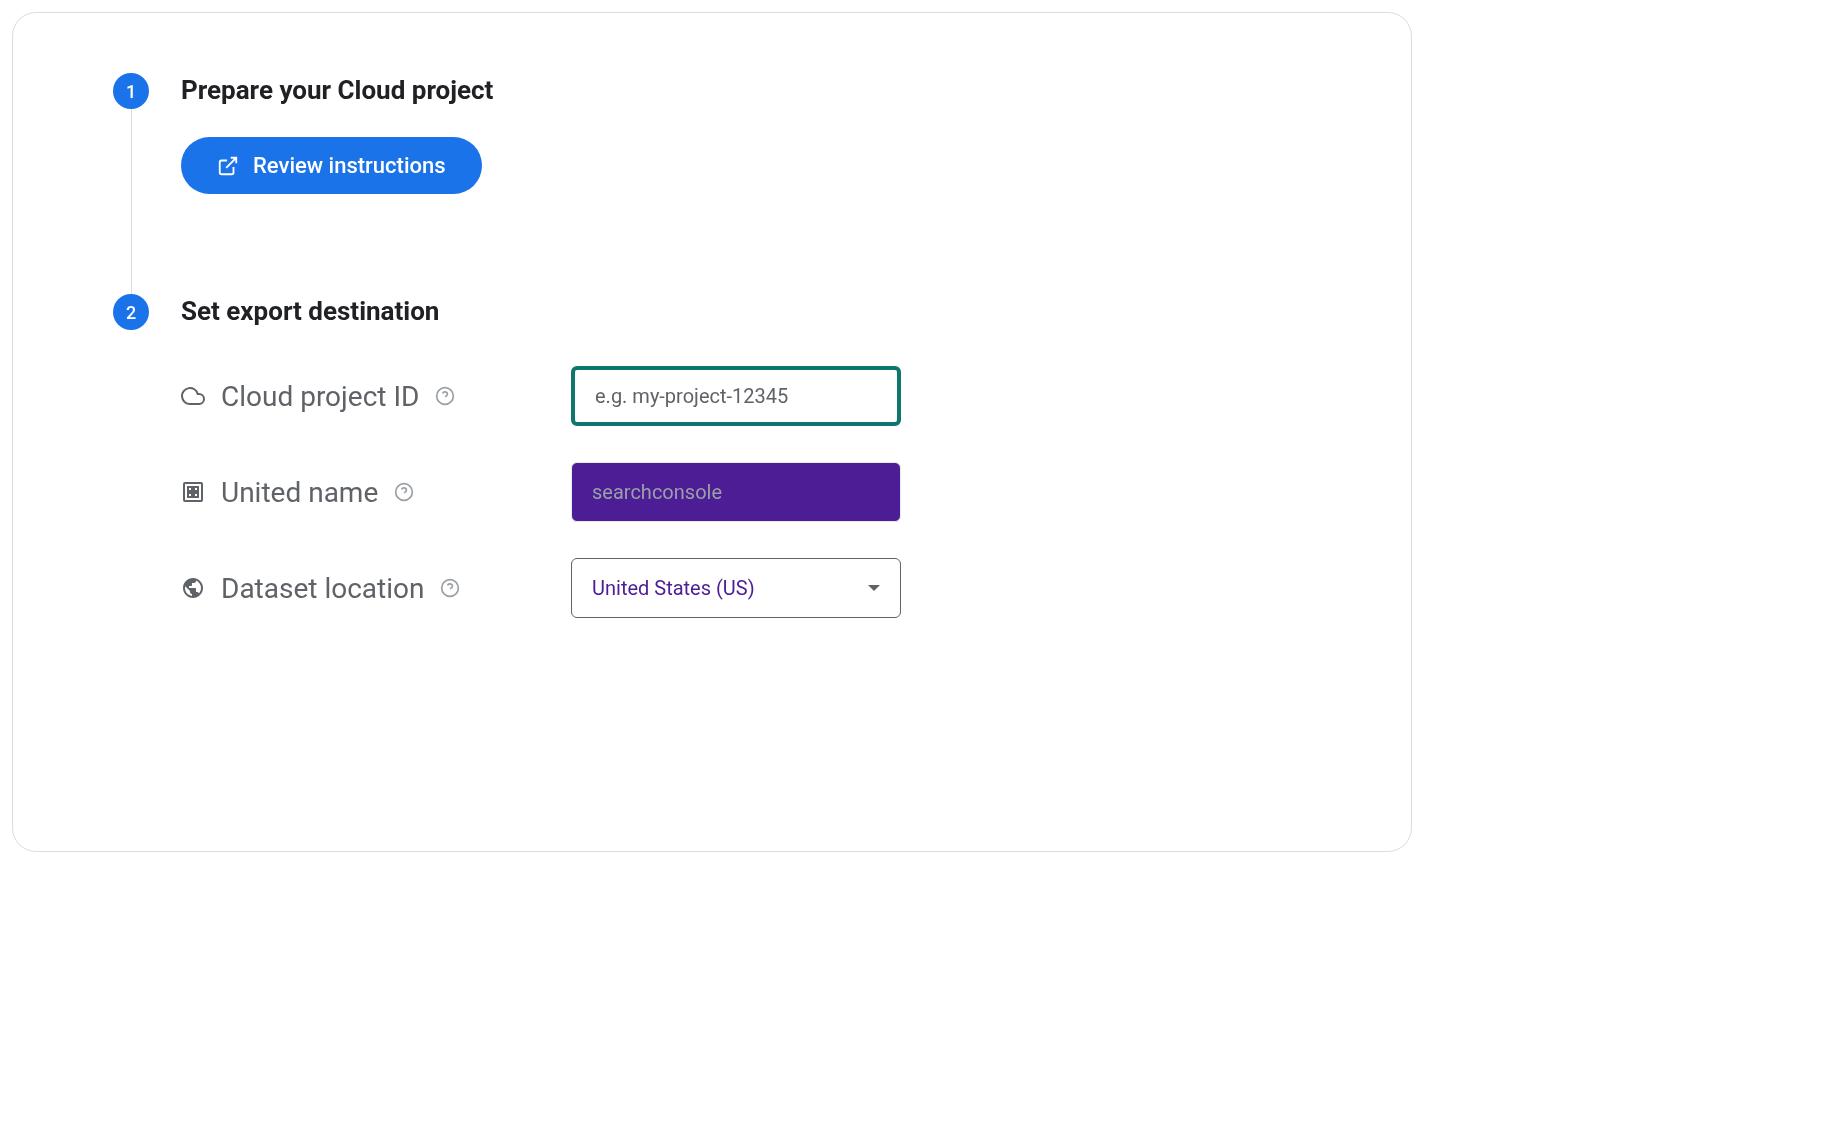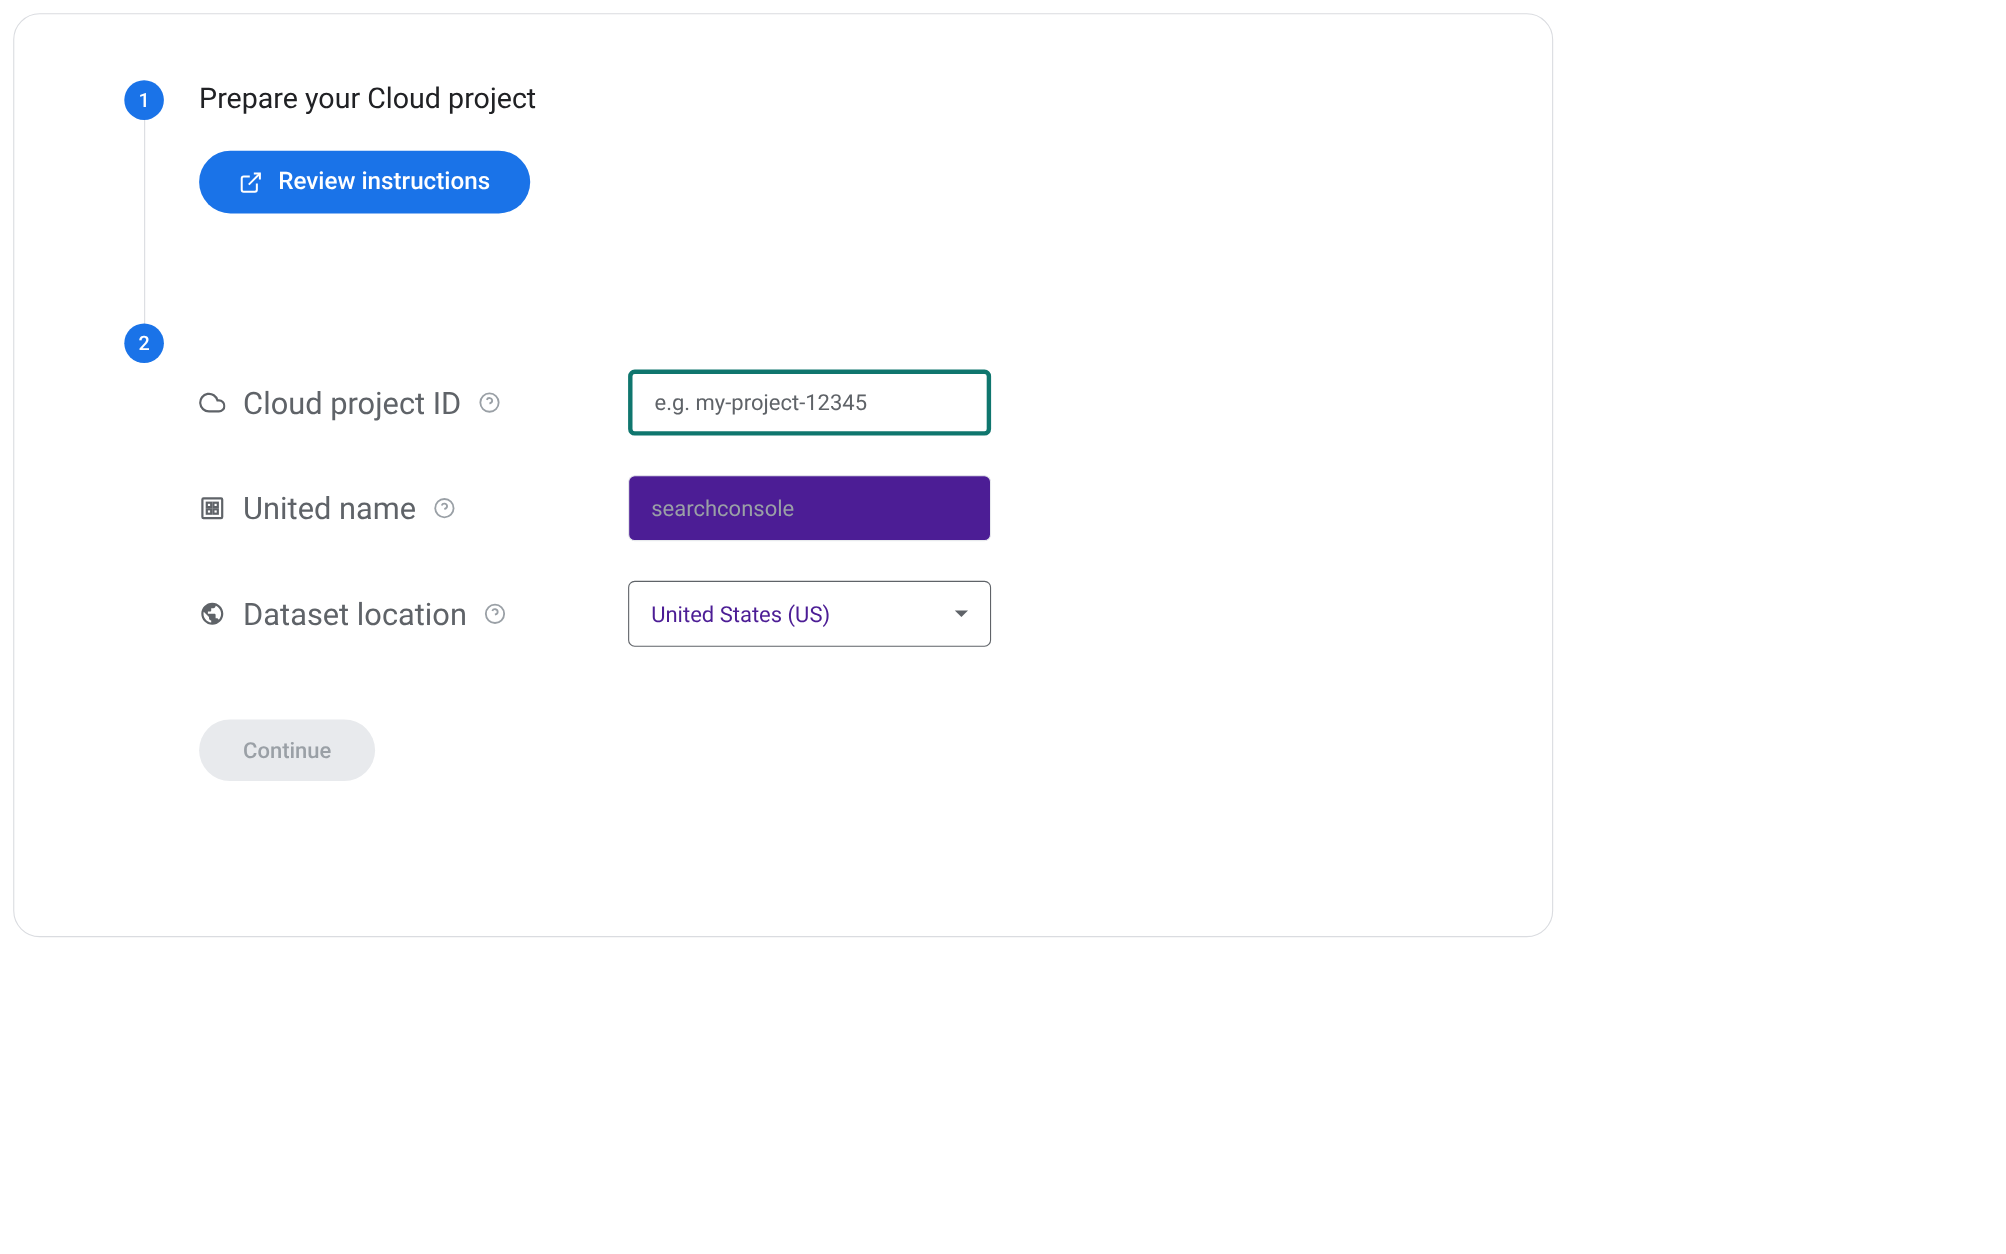--- a/index.html
+++ b/index.html
@@ -44,21 +44,21 @@
       z-index: 1;
     }
     
     .step-content {
       flex: 1;
       padding-top: 2px;
     }
     
     .step-title {
       font-size: 26px;
-      font-weight: 400;
+      font-weight: 700;
       color: #202124;
       margin-bottom: 32px;
     }
     
     .connector {
       position: absolute;
       left: 18px;
       top: 36px;
       width: 1px;
       background: #dadce0;
@@ -202,20 +202,21 @@
           <line x1="10" y1="14" x2="21" y2="3"></line>
         </svg>
         <span>Review instructions</span>
       </button>
     </div>
   </div>
 
   <div class="step step-2">
     <div class="step-number">2</div>
     <div class="step-content">
+      <h2 class="step-title">Set export destination</h2>
 
       <div class="form-section">
         
         <div class="form-row">
           <div class="form-label-group">
             <svg class="form-icon" viewBox="0 0 24 24" fill="none" stroke="currentColor" stroke-width="2">
               <path d="M18 10h-1.26A8 8 0 1 0 9 20h9a5 5 0 0 0 0-10z"></path>
             </svg>
             <span class="form-label">Cloud project ID</span>
             <svg class="help-icon" viewBox="0 0 24 24" fill="none" stroke="currentColor" stroke-width="2">
@@ -257,19 +258,18 @@
               <path d="M9.09 9a3 3 0 0 1 5.83 1c0 2-3 3-3 3"></path>
               <line x1="12" y1="17" x2="12.01" y2="17"></line>
             </svg>
           </div>
           <div class="select-wrapper">
             <span class="select-value">United States (US)</span>
             <div class="select-arrow"></div>
           </div>
         </div>
         
-        <button class="continue-button" disabled="">Continue</button>
         
       </div>
     </div>
   </div>
 
 </div>
 
 </body></html>

